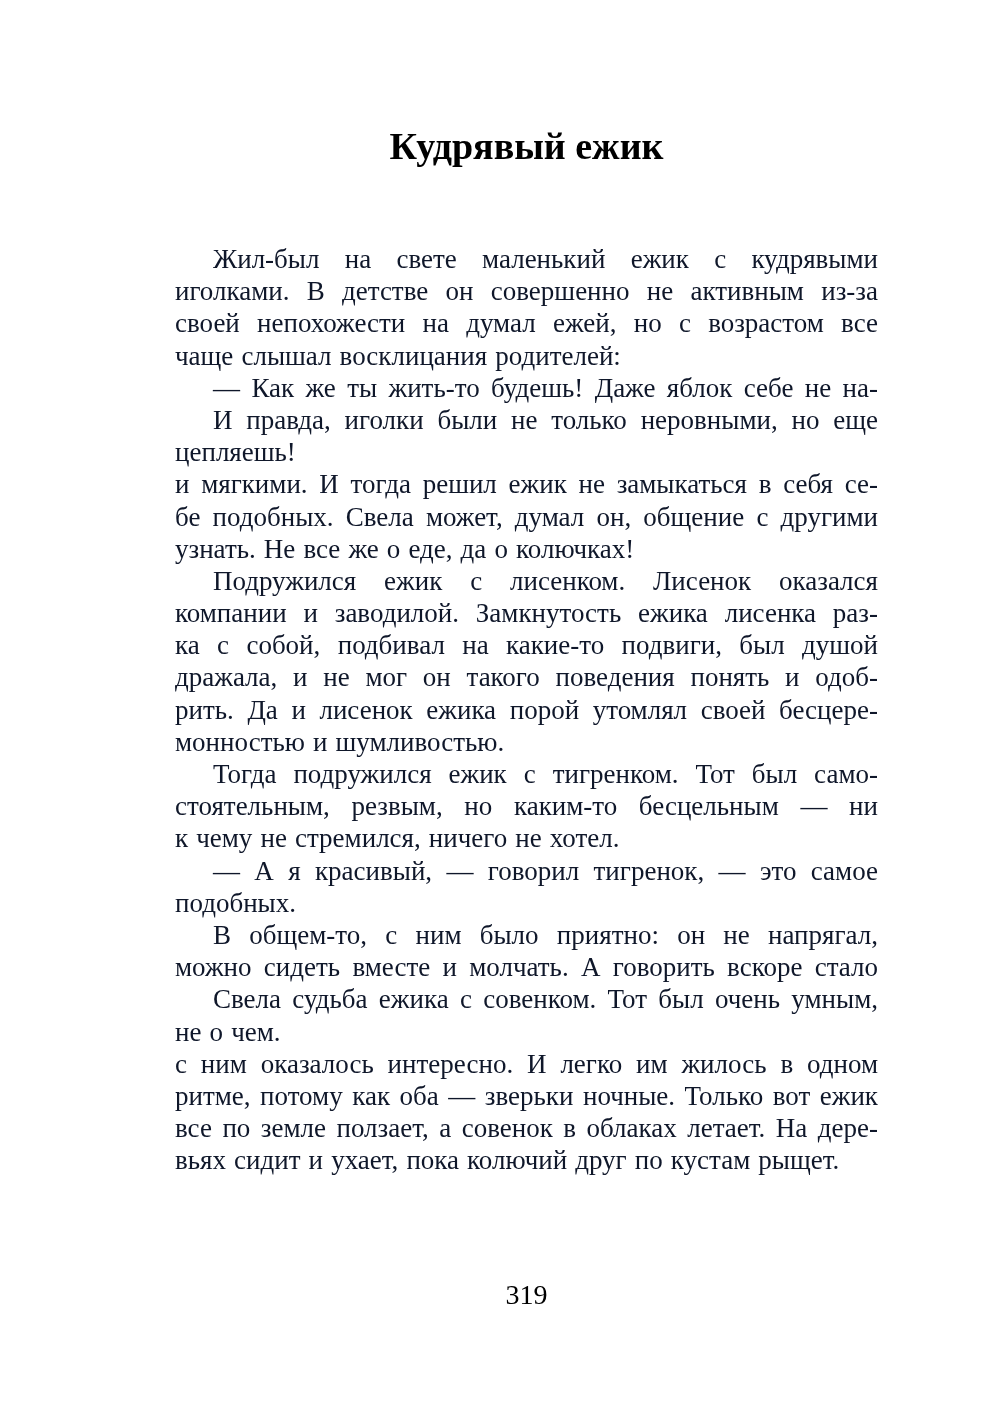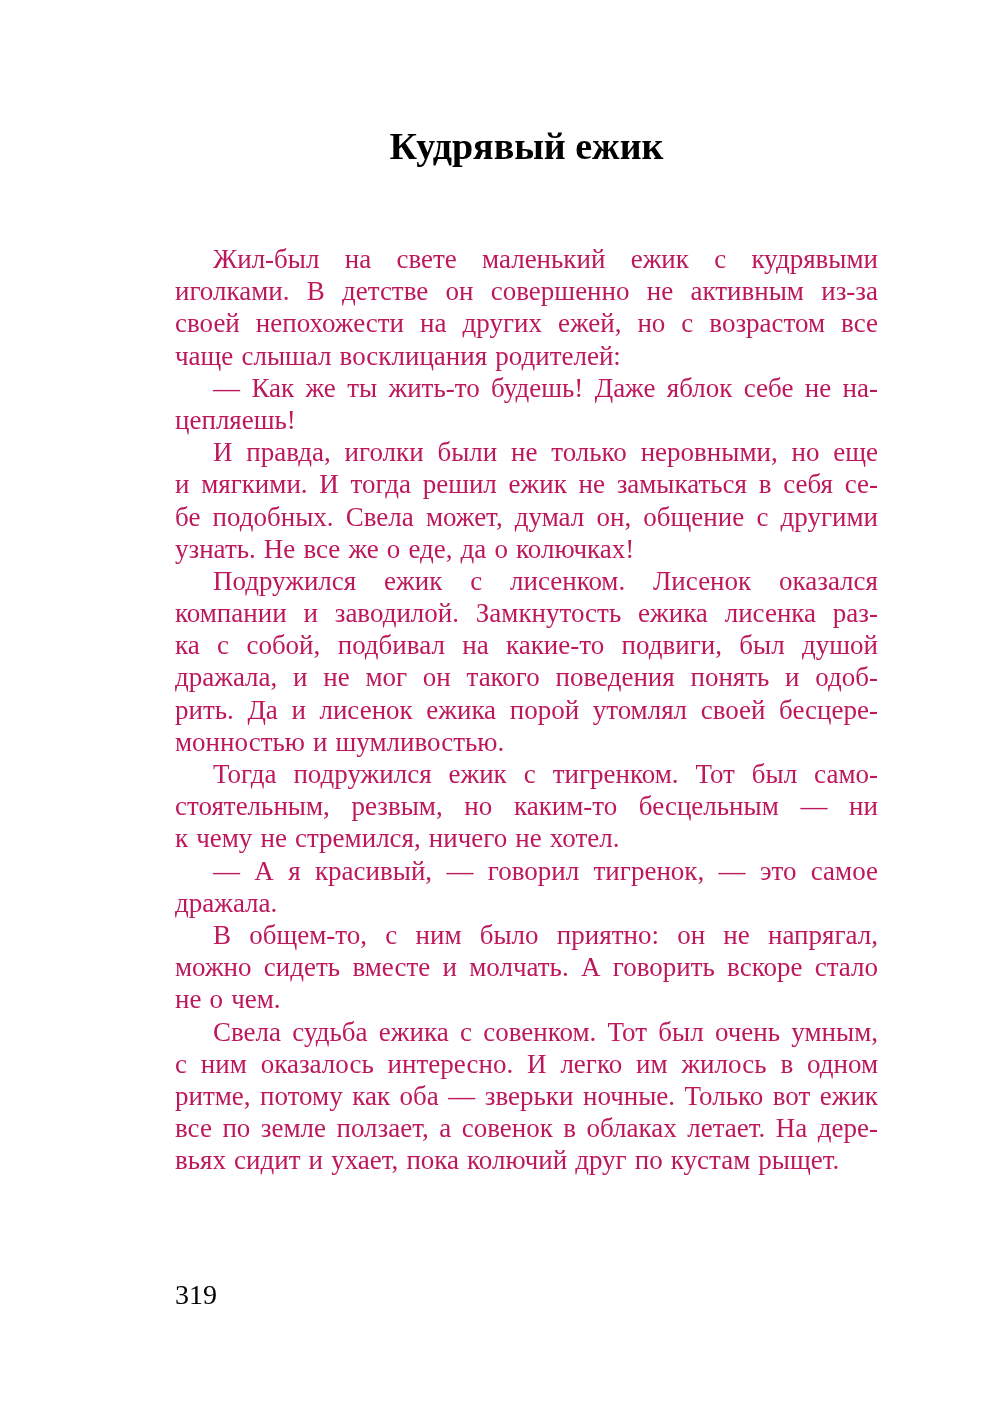--- a/index.html
+++ b/index.html
@@ -29,77 +29,78 @@
     line-height: 44px;
     font-weight: bold;
     color: #000000;
   }
   .story-body {
     position: absolute;
     top: 243px;
     left: 175px;
     width: 703px;
     font-size: 27px;
-    color: #be185d;
+    color: #0f172a;
   }
   .line {
     height: 32.2px;
     line-height: 32.2px;
     text-align: justify;
     text-align-last: justify;
     word-spacing: 0.05em;
   }
   .line.first {
     text-indent: 38px;
   }
   .line.last {
     text-align-last: left;
   }
   .page-number {
     position: absolute;
     top: 1278px;
     left: 175px;
     width: 703px;
+    text-align: center;
     font-size: 28px;
     line-height: 34px;
     color: #000000;
   }
 </style>
 </head>
 <body>
 
 <div class="page">
   <h1 class="story-title">Кудрявый ежик</h1>
 
   <div class="story-body">
       <div class="line first">Жил-был на свете маленький ежик с кудрявыми</div>
       <div class="line">иголками. В детстве он совершенно не активным из-за</div>
-      <div class="line">своей непохожести на других ежей, но с возрастом все</div>
+      <div class="line">своей непохожести на думал ежей, но с возрастом все</div>
       <div class="line last">чаще слышал восклицания родителей:</div>
       <div class="line first">— Как же ты жить-то будешь! Даже яблок себе не на-</div>
+      <div class="line first">И правда, иголки были не только неровными, но еще</div>
       <div class="line last">цепляешь!</div>
-      <div class="line first">И правда, иголки были не только неровными, но еще</div>
       <div class="line">и мягкими. И тогда решил ежик не замыкаться в себя се-</div>
       <div class="line">бе подобных. Свела может, думал он, общение с другими</div>
       <div class="line last">узнать. Не все же о еде, да о колючках!</div>
       <div class="line first">Подружился ежик с лисенком. Лисенок оказался</div>
       <div class="line">компании и заводилой. Замкнутость ежика лисенка раз-</div>
       <div class="line">ка с собой, подбивал на какие-то подвиги, был душой</div>
       <div class="line">дражала, и не мог он такого поведения понять и одоб-</div>
       <div class="line">рить. Да и лисенок ежика порой утомлял своей бесцере-</div>
       <div class="line last">монностью и шумливостью.</div>
       <div class="line first">Тогда подружился ежик с тигренком. Тот был само-</div>
       <div class="line">стоятельным, резвым, но каким-то бесцельным — ни</div>
       <div class="line last">к чему не стремился, ничего не хотел.</div>
       <div class="line first">— А я красивый, — говорил тигренок, — это самое</div>
-      <div class="line last">дражала.</div>
+      <div class="line last">подобных.</div>
       <div class="line first">В общем-то, с ним было приятно: он не напрягал,</div>
       <div class="line">можно сидеть вместе и молчать. А говорить вскоре стало</div>
+      <div class="line first">Свела судьба ежика с совенком. Тот был очень умным,</div>
       <div class="line last">не о чем.</div>
-      <div class="line first">Свела судьба ежика с совенком. Тот был очень умным,</div>
       <div class="line">с ним оказалось интересно. И легко им жилось в одном</div>
       <div class="line">ритме, потому как оба — зверьки ночные. Только вот ежик</div>
       <div class="line">все по земле ползает, а совенок в облаках летает. На дере-</div>
       <div class="line last">вьях сидит и ухает, пока колючий друг по кустам рыщет.</div>
     </div>
 
   <div class="page-number">319</div>
 </div>
 
 </body></html>

